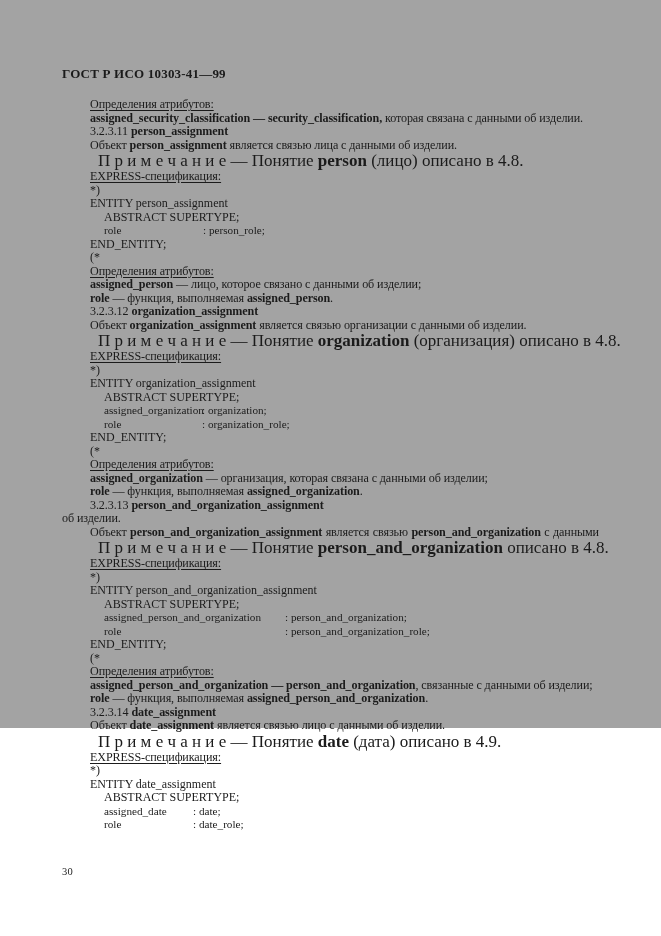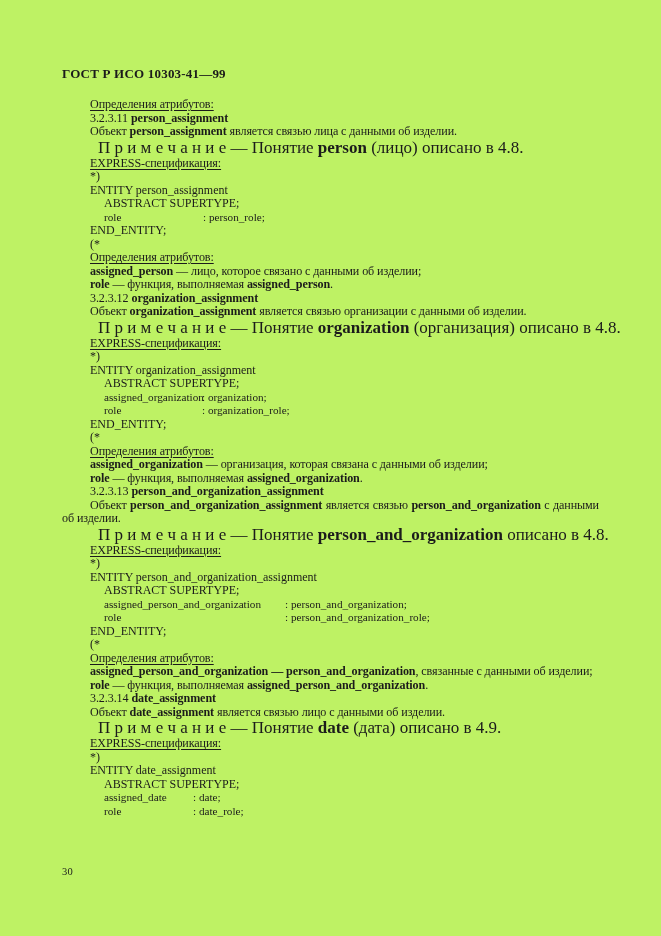--- a/index.html
+++ b/index.html
@@ -4,21 +4,21 @@
 <style>
   html,body{margin:0;padding:0;}
   body{
     width:661px;height:936px;
     background:#ffffff;
     font-family:"Liberation Serif","DejaVu Serif",serif;
     color:#1b1b1b;
     overflow:hidden;
     position:relative;
   }
-  .page{position:absolute;left:0;top:0;width:661px;height:936px;background:#bef264;}
+  .page{position:absolute;left:0;top:0;width:661px;height:728px;background:#a3a3a3;}
   .doc-header{
     position:absolute;left:62px;top:66px;
     font-size:13px;font-weight:bold;letter-spacing:.2px;
     white-space:nowrap;
   }
   .content{
     position:absolute;left:62px;top:98px;width:537px;
     font-size:12.1px;line-height:13.5px;letter-spacing:-0.1px;
   }
   .p{text-indent:28px;white-space:nowrap;}
@@ -41,20 +41,21 @@
   }
 </style>
 </head>
 <body>
 
 <div class="page">
   <div class="doc-header">ГОСТ Р ИСО 10303-41—99</div>
 
   <div class="content" id="content">
       <div class="p"><span class="u">Определения атрибутов:</span></div>
+      <div class="p"><span class="b">assigned_security_classification — security_classification,</span><span> которая связана с данными об изделии.</span></div>
       <div class="p"><span>3.2.3.11 </span><span class="b">person_assignment</span></div>
       <div class="p"><span>Объект </span><span class="b">person_assignment</span><span> является связью лица с данными об изделии.</span></div>
       <div class="note"><span>П р и м е ч а н и е — Понятие </span><span class="b">person</span><span> (лицо) описано в 4.8.</span></div>
       <div class="p"><span class="u">EXPRESS-спецификация:</span></div>
       <div>
         <div class="cl">*)</div>
         <div class="cl">ENTITY person_assignment</div>
         <div class="cl ind1">ABSTRACT SUPERTYPE;</div>
         <div class="cl ind1"><span class="an" style="width: 99px;">role</span><span class="at">: person_role;</span></div>
         <div class="cl">END_ENTITY;</div>
@@ -73,22 +74,22 @@
         <div class="cl ind1">ABSTRACT SUPERTYPE;</div>
         <div class="cl ind1"><span class="an" style="width: 98px;">assigned_organization</span><span class="at">: organization;</span></div>
         <div class="cl ind1"><span class="an" style="width: 98px;">role</span><span class="at">: organization_role;</span></div>
         <div class="cl">END_ENTITY;</div>
         <div class="cl">(*</div>
       </div>
       <div class="p"><span class="u">Определения атрибутов:</span></div>
       <div class="p"><span class="b">assigned_organization</span><span> — организация, которая связана с данными об изделии;</span></div>
       <div class="p"><span class="b">role</span><span> — функция, выполняемая </span><span class="b">assigned_organization</span><span>.</span></div>
       <div class="p"><span>3.2.3.13 </span><span class="b">person_and_organization_assignment</span></div>
+      <div class="p noind"><span>об изделии.</span></div>
       <div class="p just wrapable"><span>Объект </span><span class="b">person_and_organization_assignment</span><span> является связью </span><span class="b">person_and_organization</span><span> с данными</span></div>
-      <div class="p noind"><span>об изделии.</span></div>
       <div class="note"><span>П р и м е ч а н и е — Понятие </span><span class="b">person_and_organization</span><span> описано в 4.8.</span></div>
       <div class="p"><span class="u">EXPRESS-спецификация:</span></div>
       <div>
         <div class="cl">*)</div>
         <div class="cl">ENTITY person_and_organization_assignment</div>
         <div class="cl ind1">ABSTRACT SUPERTYPE;</div>
         <div class="cl ind1"><span class="an" style="width: 181px;">assigned_person_and_organization</span><span class="at">: person_and_organization;</span></div>
         <div class="cl ind1"><span class="an" style="width: 181px;">role</span><span class="at">: person_and_organization_role;</span></div>
         <div class="cl">END_ENTITY;</div>
         <div class="cl">(*</div>

